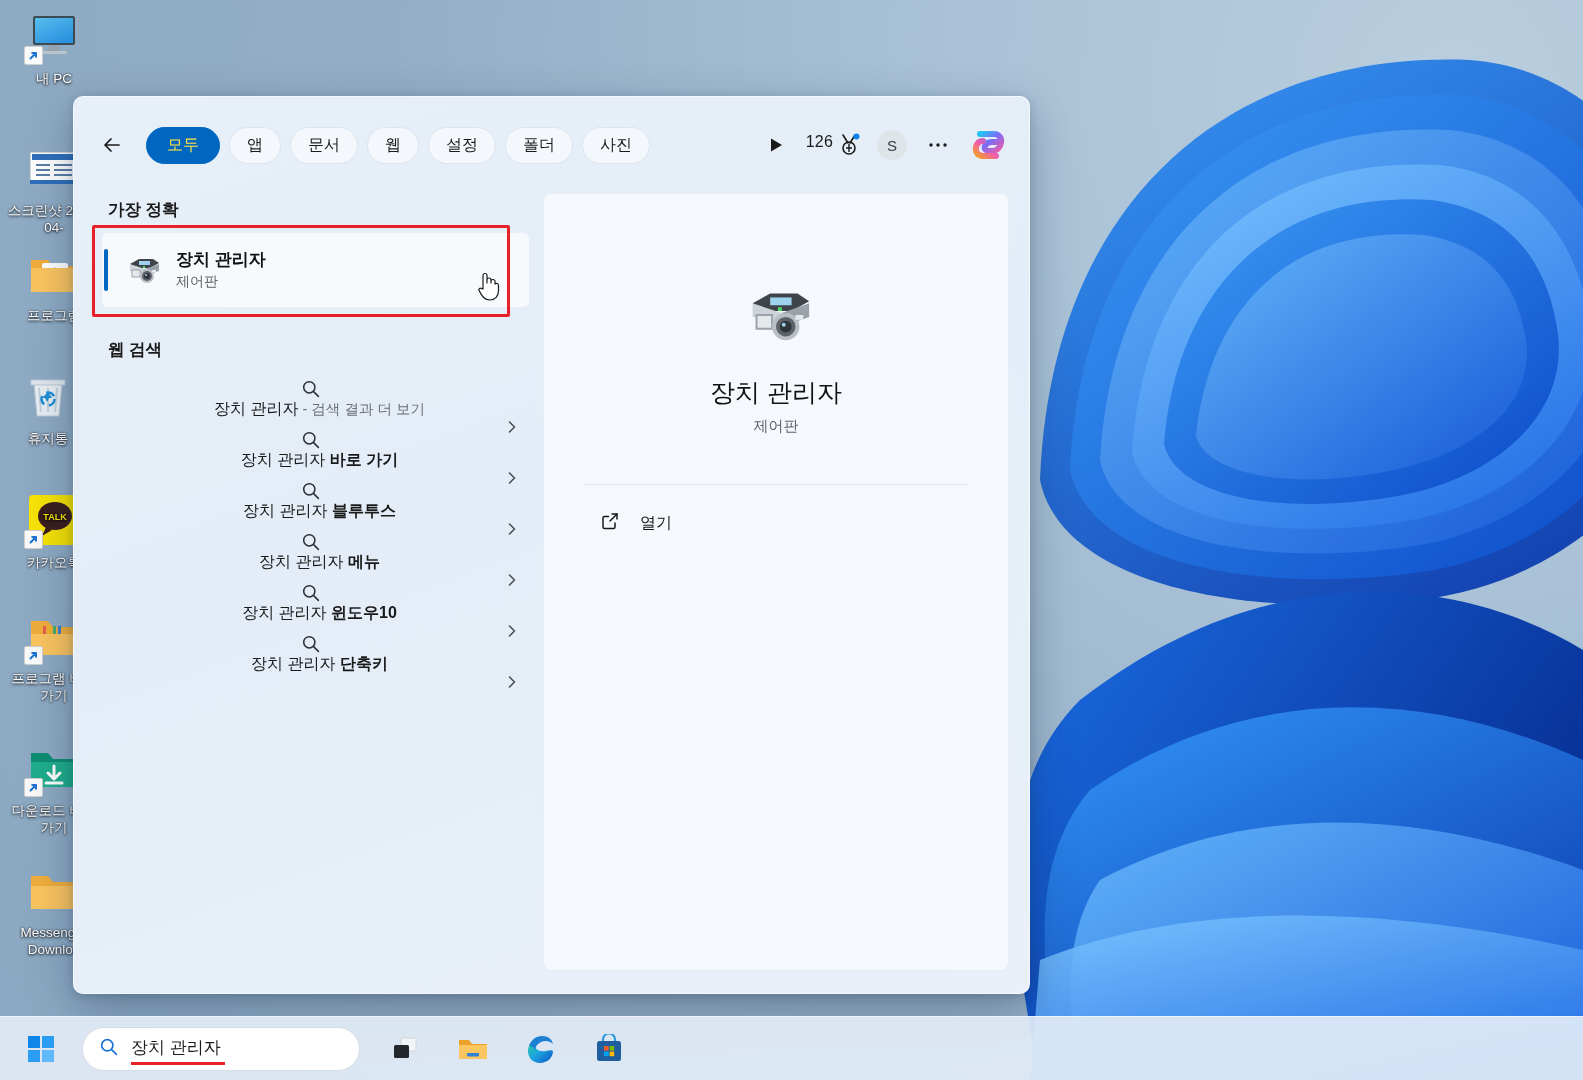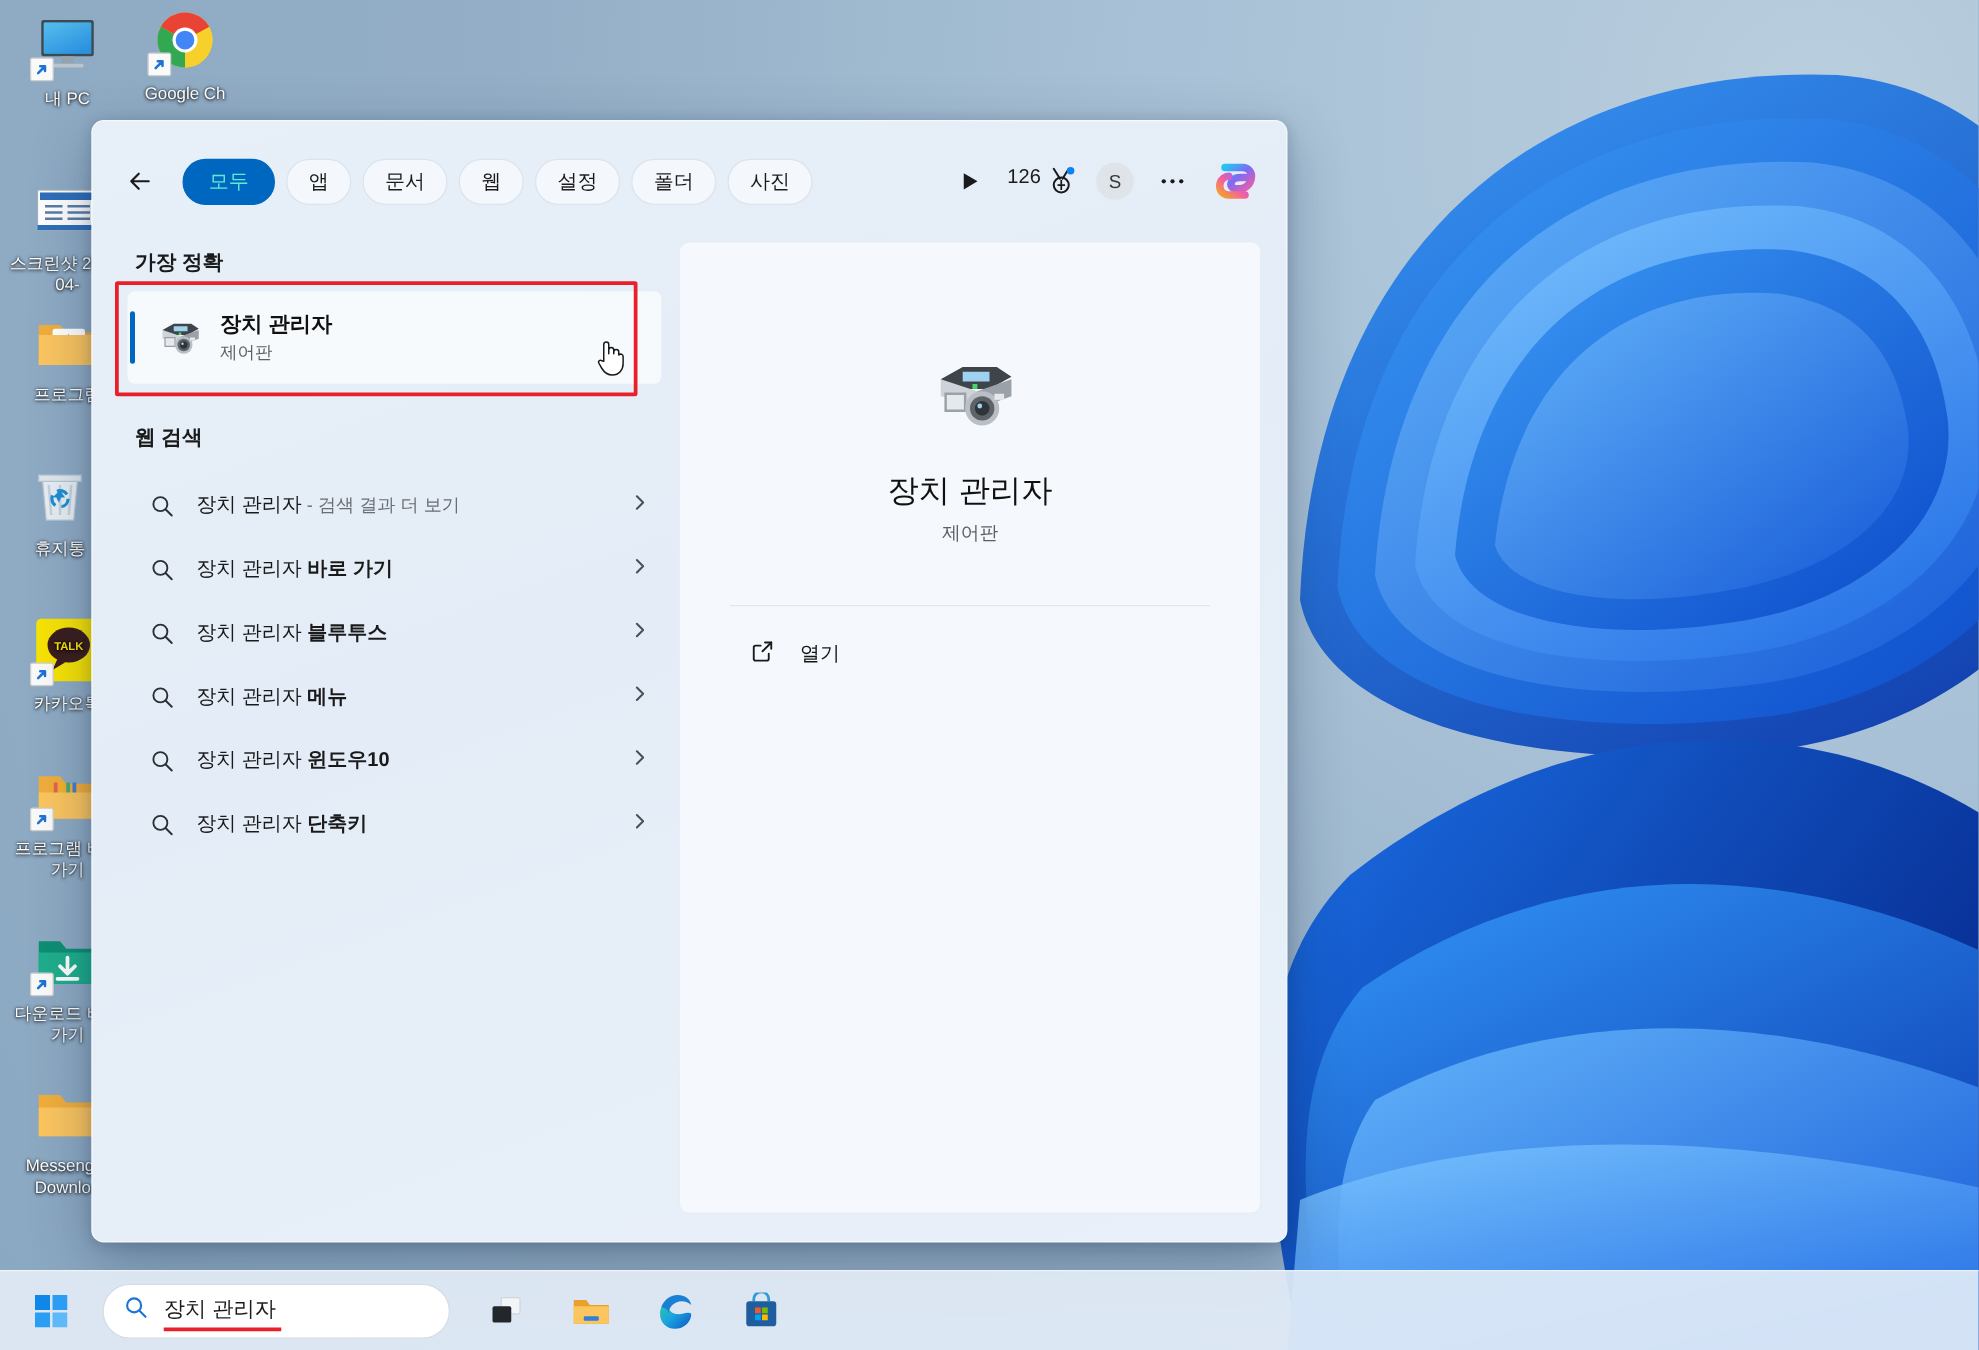--- a/index.html
+++ b/index.html
@@ -75,21 +75,21 @@
     background: #f4f8fc;
     border: 1px solid #dbe4ee;
     display: flex; align-items: center;
     font-size: 16px; color: #1b1b1b;
     cursor: pointer;
     white-space: nowrap;
   }
   .pill.active {
     background: #0067c0;
     border-color: #0067c0;
-    color: #5eead4;
+    color: #fde047;
     padding: 0 20px;
   }
   .header-right {
     margin-left: auto;
     display: flex; align-items: center; gap: 17px;
   }
   .play-btn { width: 26px; height: 26px; display:flex; align-items:center; justify-content:center; cursor:pointer; }
   .rewards { display: flex; gap: 5px; cursor: pointer; }
   .rewards .count { font-size: 16px; color: #1b1b1b; letter-spacing: .2px; }
   .avatar {
@@ -139,20 +139,21 @@
     border-radius: 2px;
     pointer-events: none;
   }
   .web-list { margin-top: 6px; }
   .web-item {
     height: 51px;
     display: flex; align-items: center;
     padding: 0 10px 0 18px;
     border-radius: 5px;
     cursor: pointer;
+    flex-direction: column;
   }
   .web-item .mag { width: 20px; height: 20px; margin-right: 17px; flex: 0 0 auto; }
   .web-item .label { font-size: 16px; color: #1a1a1a; white-space: nowrap; }
   .web-item .label b { font-weight: bold; }
   .web-item .label .muted { color: #6a6e73; font-size: 14.5px; }
   .web-item .chev { margin-left: auto; color: #4a4f55; }
 
   
   #preview-card {
     margin-left: 14px;
@@ -274,39 +275,20 @@
       </svg>
       <span class="shortcut-arrow">
         <svg width="13" height="13" viewBox="0 0 13 13">
             <path d="M3.5 9.5L9 4M9 4H5.2M9 4v3.8" stroke="#1d74d6" stroke-width="2" fill="none" stroke-linecap="round"></path>
           </svg>
       </span>
     </div>
     <span>내 PC</span>
   </div>
 
-  <div class="desk-icon" style="left:100px; top:4px;">
-    <div class="glyph">
-      <svg width="56" height="56" viewBox="0 0 56 56">
-        <circle cx="28" cy="28" r="22" fill="#f7d02c"></circle>
-        <path d="M28 6 A22 22 0 0 1 47.3 17.4 L28 28Z" fill="#e94335"></path>
-        <path d="M47.3 17.4 A22 22 0 0 1 28 50 L28 28Z" fill="#f7d02c"></path>
-        <path d="M28 50 A22 22 0 0 1 8.7 17.4 L28 28Z" fill="#33a852"></path>
-        <path d="M8.7 17.4 A22 22 0 0 1 28 6 L47.3 17.4 L28 28Z" fill="#e94335"></path>
-        <circle cx="28" cy="28" r="10" fill="#fff"></circle>
-        <circle cx="28" cy="28" r="7.5" fill="#4285f4"></circle>
-      </svg>
-      <span class="shortcut-arrow">
-        <svg width="13" height="13" viewBox="0 0 13 13">
-            <path d="M3.5 9.5L9 4M9 4H5.2M9 4v3.8" stroke="#1d74d6" stroke-width="2" fill="none" stroke-linecap="round"></path>
-          </svg>
-      </span>
-    </div>
-    <span>Google Ch</span>
-  </div>
 
   <div class="desk-icon" style="left:6px; top:140px;">
     <div class="glyph">
       <svg width="56" height="56" viewBox="0 0 56 56">
         <rect x="4" y="12" width="48" height="32" fill="#ffffff" stroke="#9fb0bd"></rect>
         <rect x="6" y="14" width="44" height="6" fill="#2f6fba"></rect>
         <g fill="#5a7ea8">
           <rect x="10" y="24" width="14" height="2"></rect>
             <rect x="10" y="29" width="14" height="2"></rect>
           <rect x="10" y="34" width="14" height="2"></rect>

